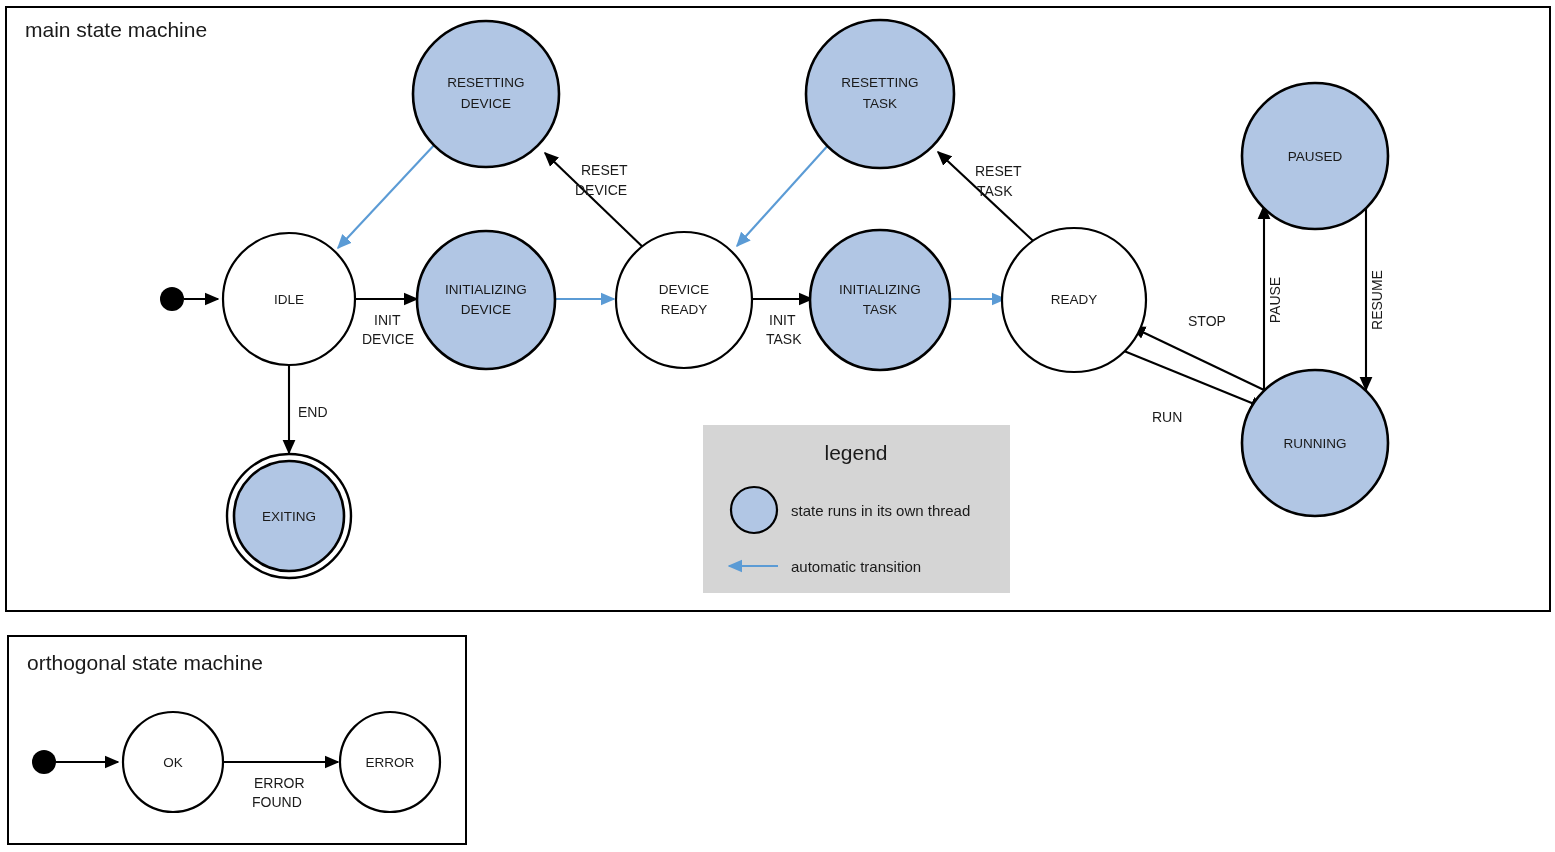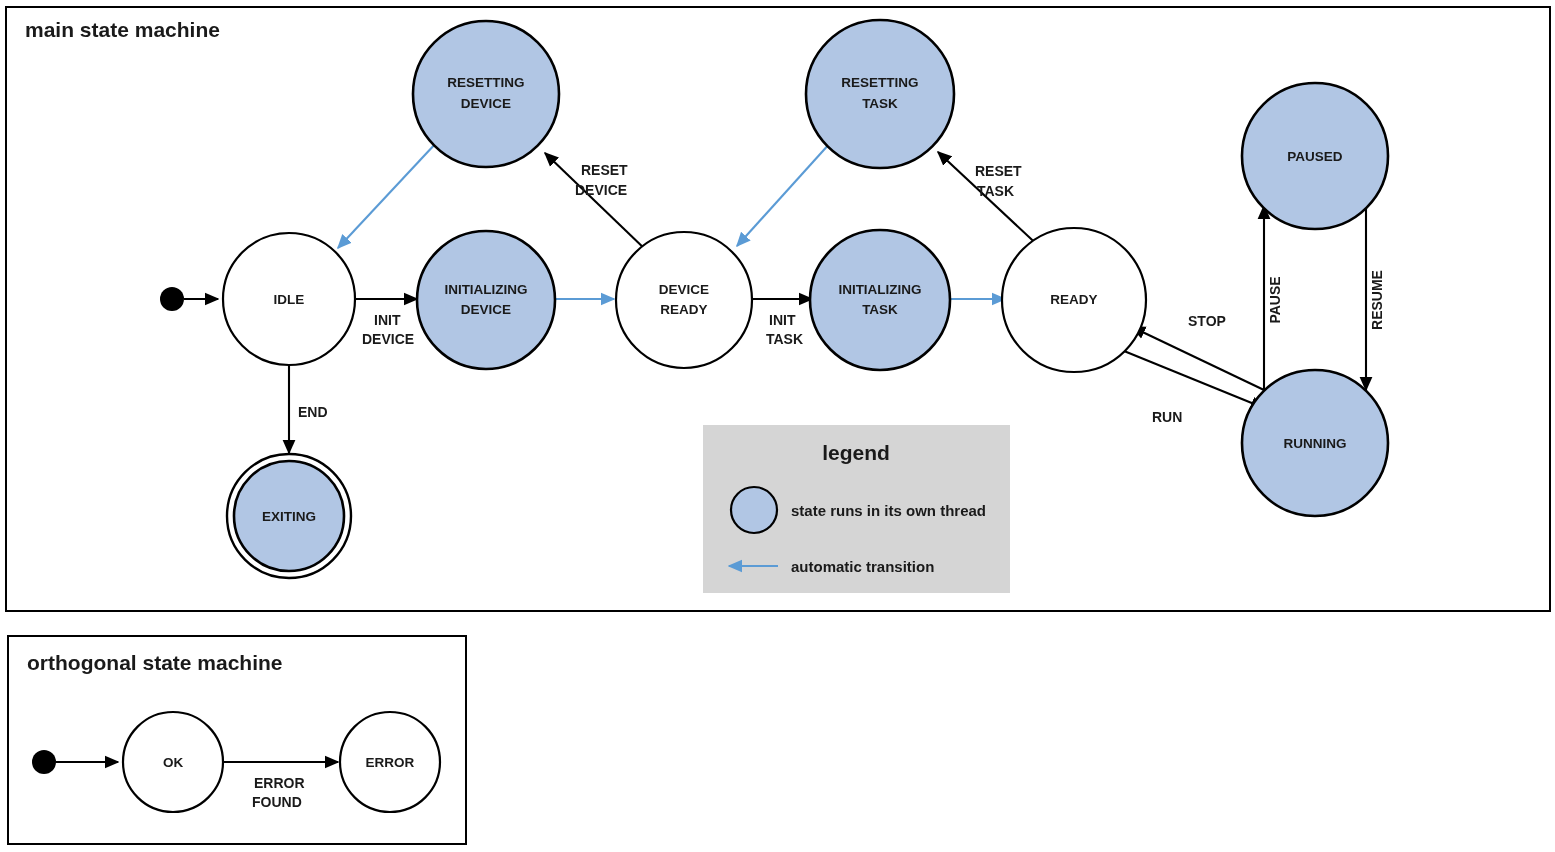--- a/index.html
+++ b/index.html
@@ -10,21 +10,20 @@
   body {
     width: 1555px;
     height: 852px;
     font-family: "Liberation Sans", sans-serif;
     overflow: hidden;
   }
   #stage {
     position: relative;
     width: 1555px;
     height: 852px;
-    font-weight: bold;
   }
   svg#diagram {
     position: absolute;
     left: 0;
     top: 0;
     width: 1555px;
     height: 852px;
   }
   .frame-rect {
     fill: #ffffff;

